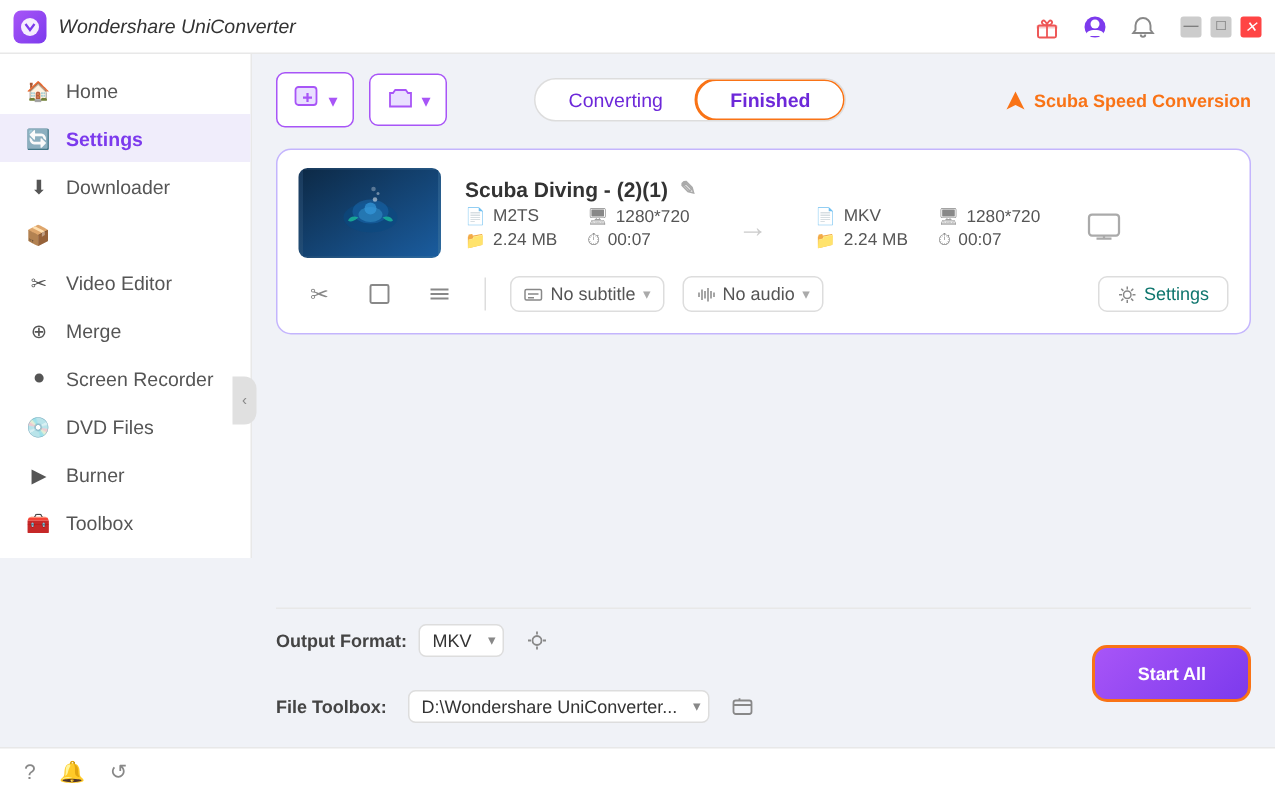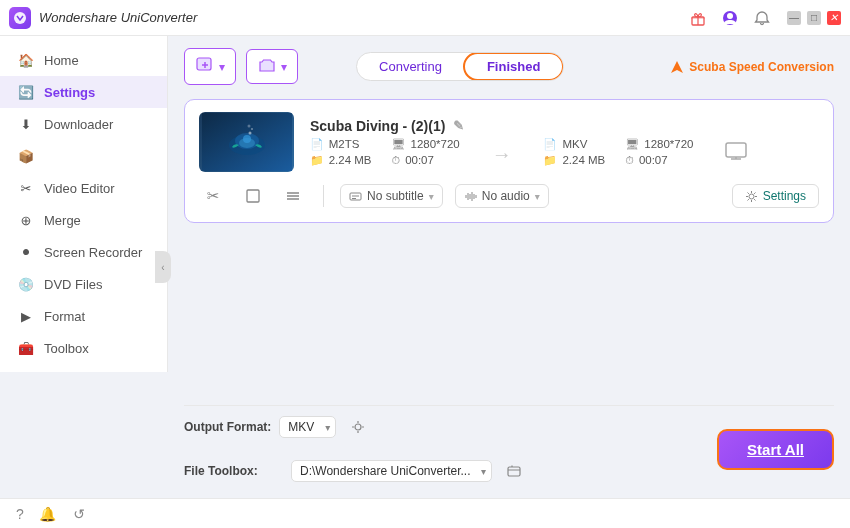--- a/index.html
+++ b/index.html
@@ -298,25 +298,24 @@
       width: 13px; height: 13px;
       background: #fff;
       border-radius: 50%;
     }
     .start-all-btn {
       background: linear-gradient(135deg, #a855f7, #7c3aed);
       color: #fff;
       border: 2px solid #f97316;
       border-radius: 10px;
       padding: 10px 28px;
-      font-size: 15px;
+      font-size: 12px;
       font-weight: 700;
       cursor: pointer;
       margin-left: 20px;
-      text-decoration: underline;
     }
 
     
     .status-bar {
       height: 30px;
       background: #fff;
       border-top: 1px solid #e8e8e8;
       display: flex;
       align-items: center;
       padding: 0 16px;
@@ -397,21 +396,21 @@
       <div class="sidebar-item">
         <span class="icon">⏺</span>
         <span>Screen Recorder</span>
       </div>
       <div class="sidebar-item">
         <span class="icon">💿</span>
         <span>DVD Files</span>
       </div>
       <div class="sidebar-item">
         <span class="icon">▶</span>
-        <span>Format</span>
+        <span>Burner</span>
       </div>
       <div class="sidebar-item">
         <span class="icon">🧰</span>
         <span>Toolbox</span>
       </div>
     </div>
 
     <div class="sidebar-collapse-btn">‹</div>
   </div>
 
@@ -600,21 +599,21 @@
             </select>
           </div>
           <svg width="16" height="16" viewBox="0 0 16 16" fill="none" style="margin-left:6px;cursor:pointer;">
               <circle cx="8" cy="8" r="3" stroke="#888" stroke-width="1.2"></circle>
               <path d="M8 2v2M8 12v2M2 8h2M12 8h2" stroke="#888" stroke-width="1.2"></path>
             </svg>
         </div>
         <div class="bottom-row">
           <span class="bottom-label">File Toolbox:</span>
           <div class="format-wrapper">
-            <select class="format-select" style="min-width:160px;margin-left:19px;">
+            <select class="format-select" style="min-width:160px;">
               <option>D:\Wondershare UniConverter...</option>
             </select>
           </div>
           <svg width="16" height="16" viewBox="0 0 16 16" fill="none" style="margin-left:6px;cursor:pointer;">
               <rect x="2" y="4" width="12" height="9" rx="1.5" fill="none" stroke="#888" stroke-width="1.2"></rect>
               <path d="M2 7h12M6 4V2.5" stroke="#888" stroke-width="1.2"></path>
             </svg>
         </div>
       </div>
 

